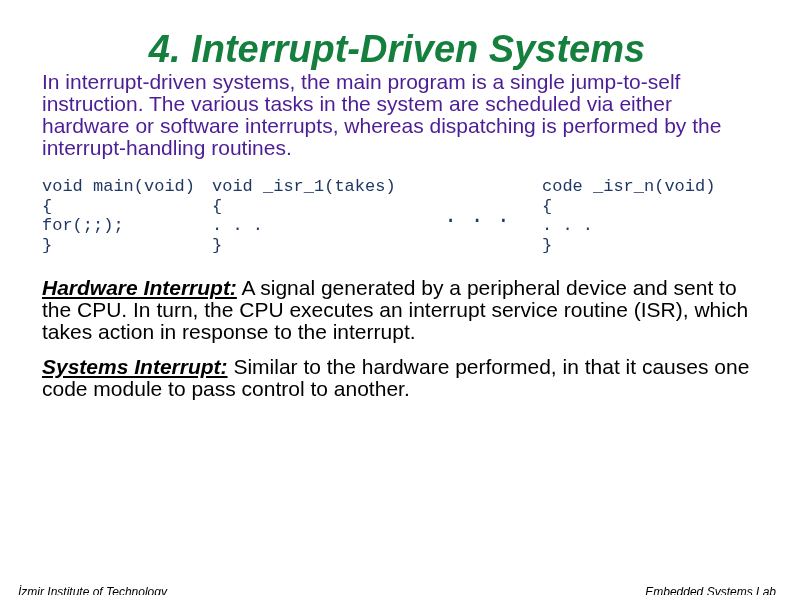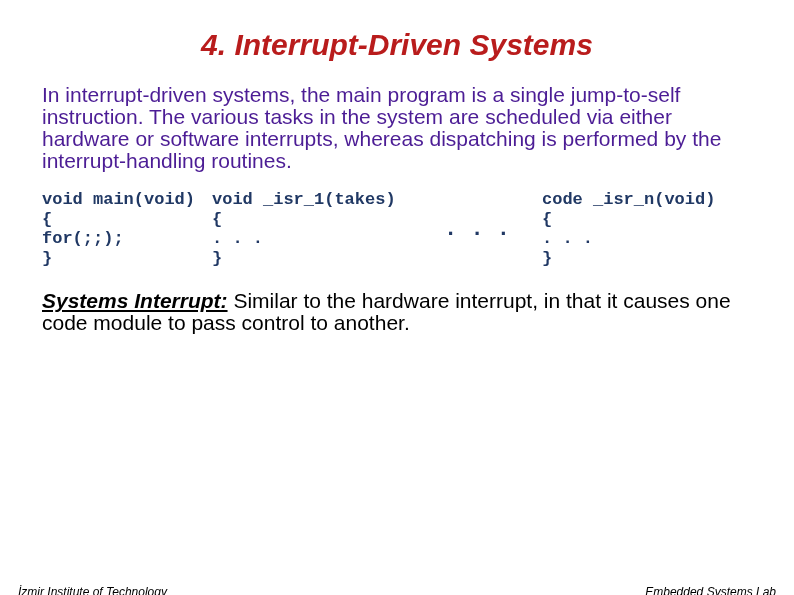--- a/index.html
+++ b/index.html
@@ -12,38 +12,36 @@
     overflow: hidden;
   }
   .slide {
     width: 100%;
     height: 100%;
     position: relative;
     padding: 0;
   }
   .title {
     font-style: italic;
-    font-size: 30px;
+    font-size: 38px;
     text-align: center;
-    color: #b91c1c;
+    color: #15803d;
     margin-top: 28px;
-    margin-bottom: 22px;
   }
   .intro {
     color: #4c1d95;
     font-size: 21px;
     line-height: 1.05;
     margin: 0 42px 18px 42px;
   }
   .code-row {
     display: flex;
     align-items: center;
     margin: 12px 42px 22px 42px;
     gap: 10px;
-    font-weight: bold;
   }
   .code-block {
     font-family: "Courier New", monospace;
     font-size: 17px;
     color: #203864;
     white-space: pre;
     line-height: 1.15;
   }
   .code-block.col1 { width: 160px; }
   .code-block.col2 { width: 200px; }
@@ -101,23 +99,26 @@
 {
 . . .
 }</div>
     <div class="ellipsis">. . .</div>
     <div class="code-block col3">code _isr_n(void)
 {
 . . .
 }</div>
   </div>
 
+  <p class="definition">
+    <span class="term">Hardware Interrupt:</span><span> A signal generated by a peripheral device and sent to the CPU. In turn, the CPU executes an interrupt service routine (ISR), which takes action in response to the interrupt.</span>
+  </p>
 
   <p class="definition">
-    <span class="term">Systems Interrupt:</span><span> Similar to the hardware interrupt, in that it causes one code module to pass control to another.</span>
+    <span class="term">Systems Interrupt:</span><span> Similar to the hardware performed, in that it causes one code module to pass control to another.</span>
   </p>
 
   <div class="footer">
     <div class="footer-top">
       <span>İzmir Institute of Technology</span>
       <span>Embedded Systems Lab</span>
     </div>
 
   </div>
 

